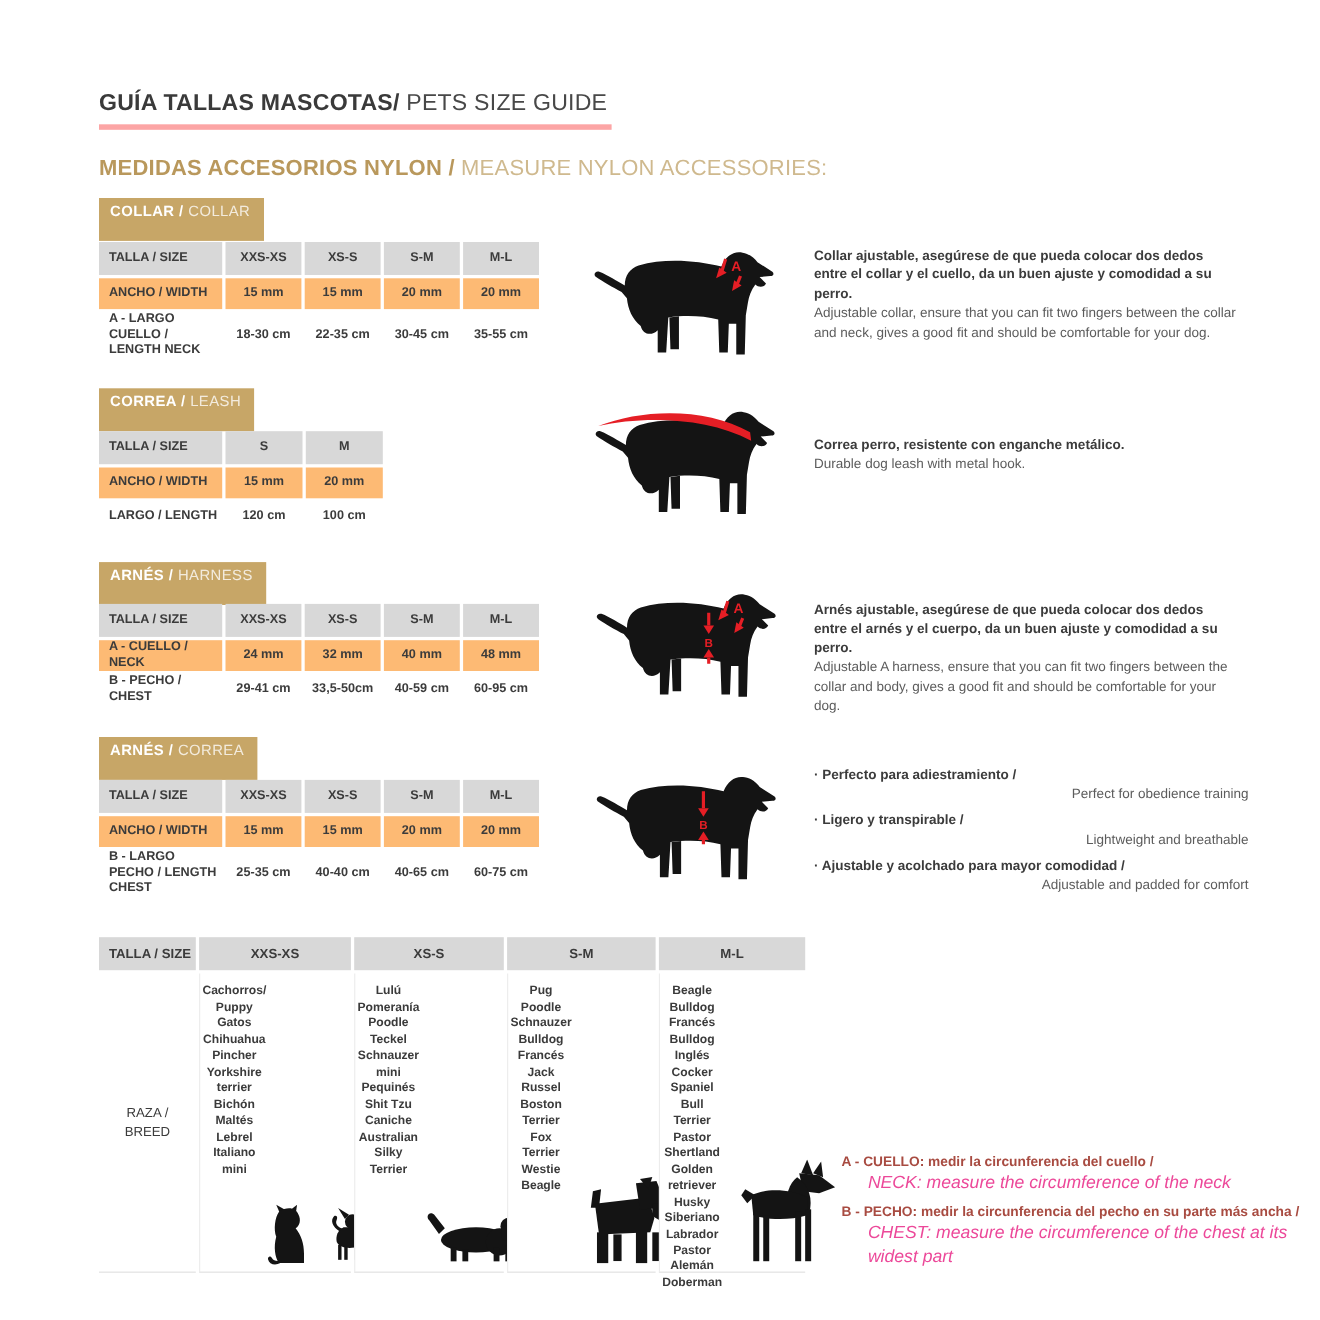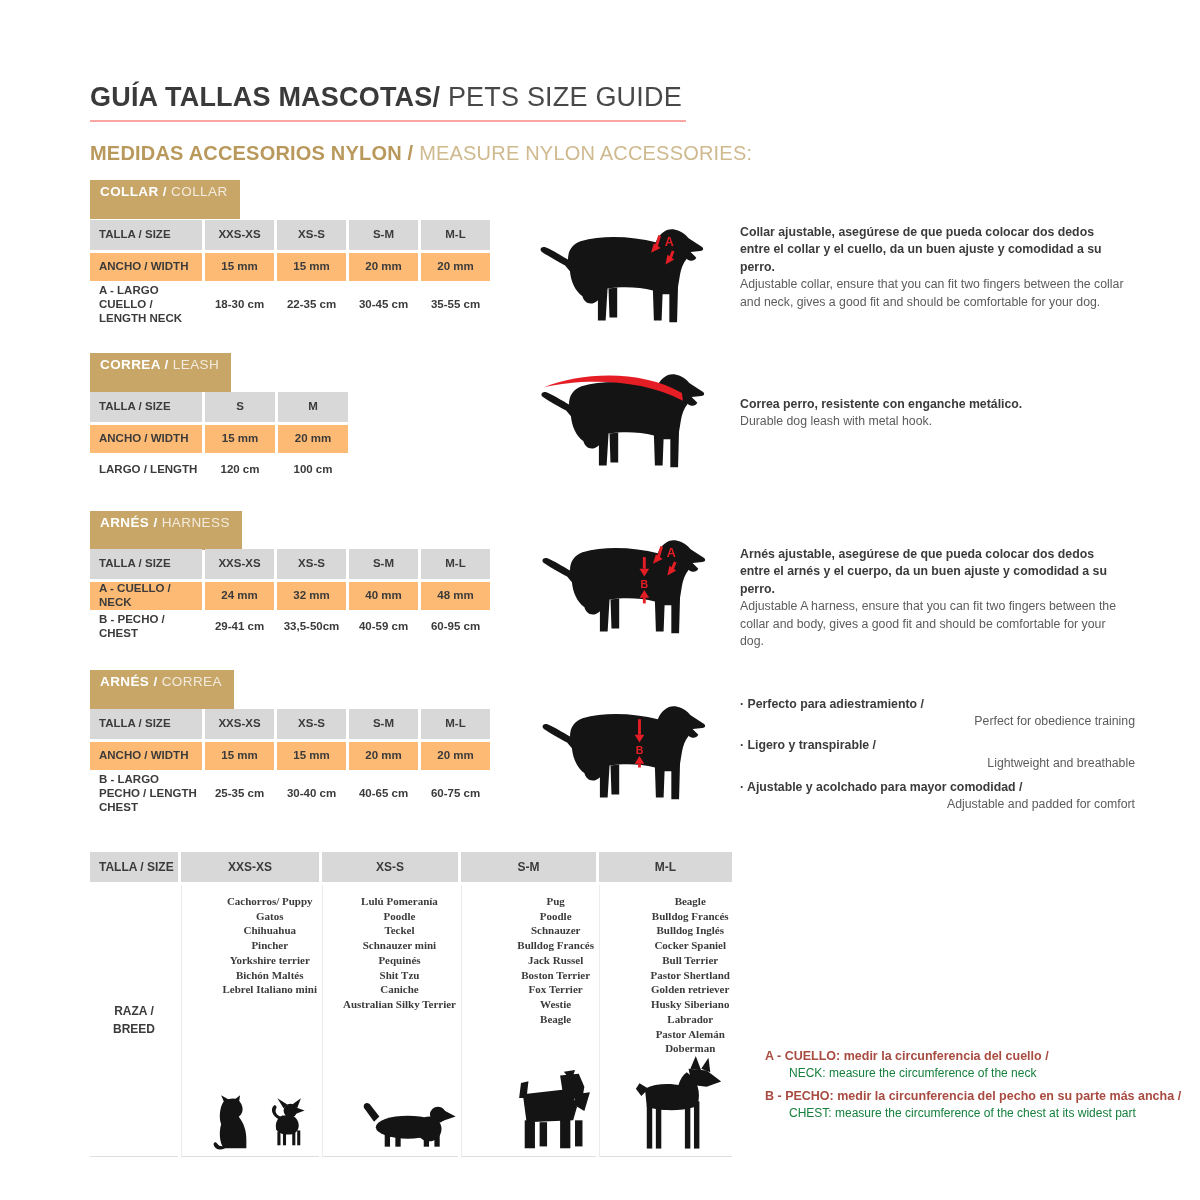--- a/index.html
+++ b/index.html
@@ -1,21 +1,21 @@
 <!DOCTYPE html>
 <html><head>
 <meta charset="utf-8">
 <style>
   html,body { margin:0; padding:0; background:#ffffff; }
   body { width:1200px; height:1200px; font-family:"Liberation Sans", sans-serif; color:#3b3b3b; }
   #canvas { position:relative; width:1200px; height:1200px; background:#fff; overflow:hidden; }
 
   
-  .title { position:absolute; left:90px; top:82px; font-size:27px; font-weight:bold;
-           letter-spacing:0.2px; color:#3a3a3a; border-bottom:2px solid #fca5a5; padding-bottom:7px; padding-right:4px;}
+  .title { position:absolute; left:90px; top:82px; font-size:21px; font-weight:bold;
+           letter-spacing:0.2px; color:#3a3a3a; border-bottom:5px solid #fca5a5; padding-bottom:7px; padding-right:4px;}
   .title .en { font-weight:normal; color:#484848; }
 
   .subtitle { position:absolute; left:90px; top:142px; font-size:20px; font-weight:bold; color:#b9985c; letter-spacing:0.2px;}
   .subtitle .en { color:#cfb98e; font-weight:normal; }
 
   
   .badge { position:absolute; left:90px; background:#c7a667; color:#fff; font-weight:bold;
            font-size:13.5px; padding:4px 12px 20px 10px; letter-spacing:0.4px; }
   .badge .b-en { color:rgba(255,255,255,0.78); font-weight:normal; }
 
@@ -42,29 +42,29 @@
 
   
   .breeds-table { position:absolute; left:90px; top:852px; display:grid;
                   grid-template-columns:88px 138px 136px 135px 133px; grid-template-rows:30px 272px; gap:3px; }
   .bhead { background:#d8d8d8; display:flex; align-items:center; justify-content:center;
            font-size:12px; font-weight:bold; }
   .bhead.lab { justify-content:flex-start; padding-left:9px; }
   .bbody { background:#fff; border-bottom:1px solid #dedede; }
   .breeds-table > :nth-child(n+7) { border-left:1px solid #ececec; }
   .raza-cell { display:flex; align-items:center; justify-content:center; text-align:center;
-               font-size:12px; font-weight:bold; white-space:pre-line; line-height:1.45; }
-  .breed-cell { display:flex; flex-direction:column; align-items:flex-end; padding:9px 2px 2px; box-sizing:border-box;font-family:Liberation Serif, serif; }
+               font-size:12px; font-weight:normal; white-space:pre-line; line-height:1.45; }
+  .breed-cell { display:flex; flex-direction:row; align-items:flex-start; padding:9px 2px 2px; box-sizing:border-box; }
   .breed-list { white-space:pre-line; text-align:center; font-size:11px; font-weight:bold; line-height:1.34; }
   .animals { margin-top:auto; display:flex; align-items:flex-end; justify-content:center; gap:7px; padding-bottom:2px; }
 
   
   .notes { position:absolute; left:765px; top:1048px; width:425px; }
   .note-title { font-weight:bold; color:#a84b41; font-size:12.5px; line-height:1.35; }
-  .note-sub { color:#15803d; font-size:12px; padding-left:24px; line-height:1.35; margin-bottom:7px; }
+  .note-sub { color:#ec4899; font-size:16px; padding-left:24px; line-height:1.35; margin-bottom:7px;font-style:italic; }
 
   svg text { font-family:"Liberation Sans", sans-serif; }
 </style>
 </head>
 <body>
 
 <div id="canvas">
 
   <svg width="0" height="0" style="position:absolute" aria-hidden="true">
     <defs>
@@ -203,21 +203,21 @@
     <div class="cell r1">XS-S</div>
     <div class="cell r1">S-M</div>
     <div class="cell r1">M-L</div>
     <div class="cell r2 lab">ANCHO / WIDTH</div>
     <div class="cell r2">15 mm</div>
     <div class="cell r2">15 mm</div>
     <div class="cell r2">20 mm</div>
     <div class="cell r2">20 mm</div>
     <div class="cell r3 lab">B - LARGO PECHO / LENGTH CHEST</div>
     <div class="cell r3">25-35 cm</div>
-    <div class="cell r3">30-40 cm</div>
+    <div class="cell r3">40-40 cm</div>
     <div class="cell r3">40-65 cm</div>
     <div class="cell r3">60-75 cm</div>
   </div>
 
   <svg class="dog" style="left:538px; top:698px" width="174" height="111" viewBox="0 0 180 115">
     <use href="#dog-shape"></use>
     <g stroke="#e51e25" stroke-width="3" fill="none">
       <path d="M105,22 L105,38"></path>
       <path d="M105,68 L105,72"></path>
     </g>

